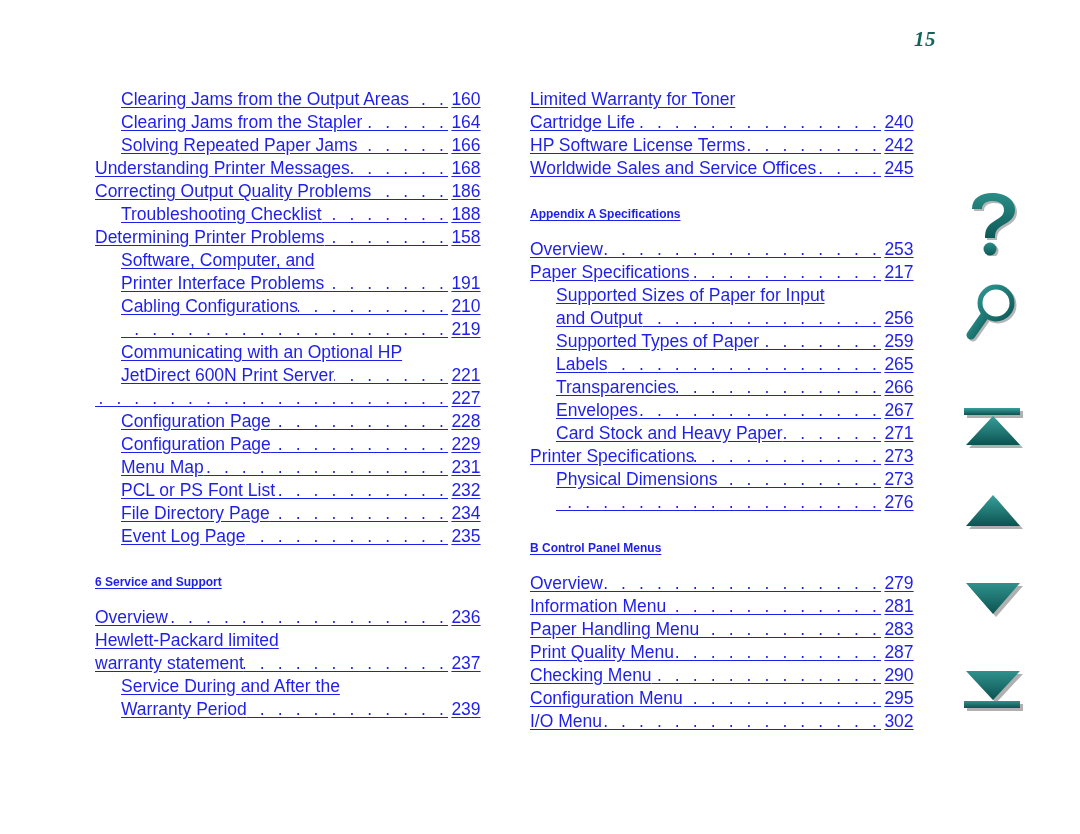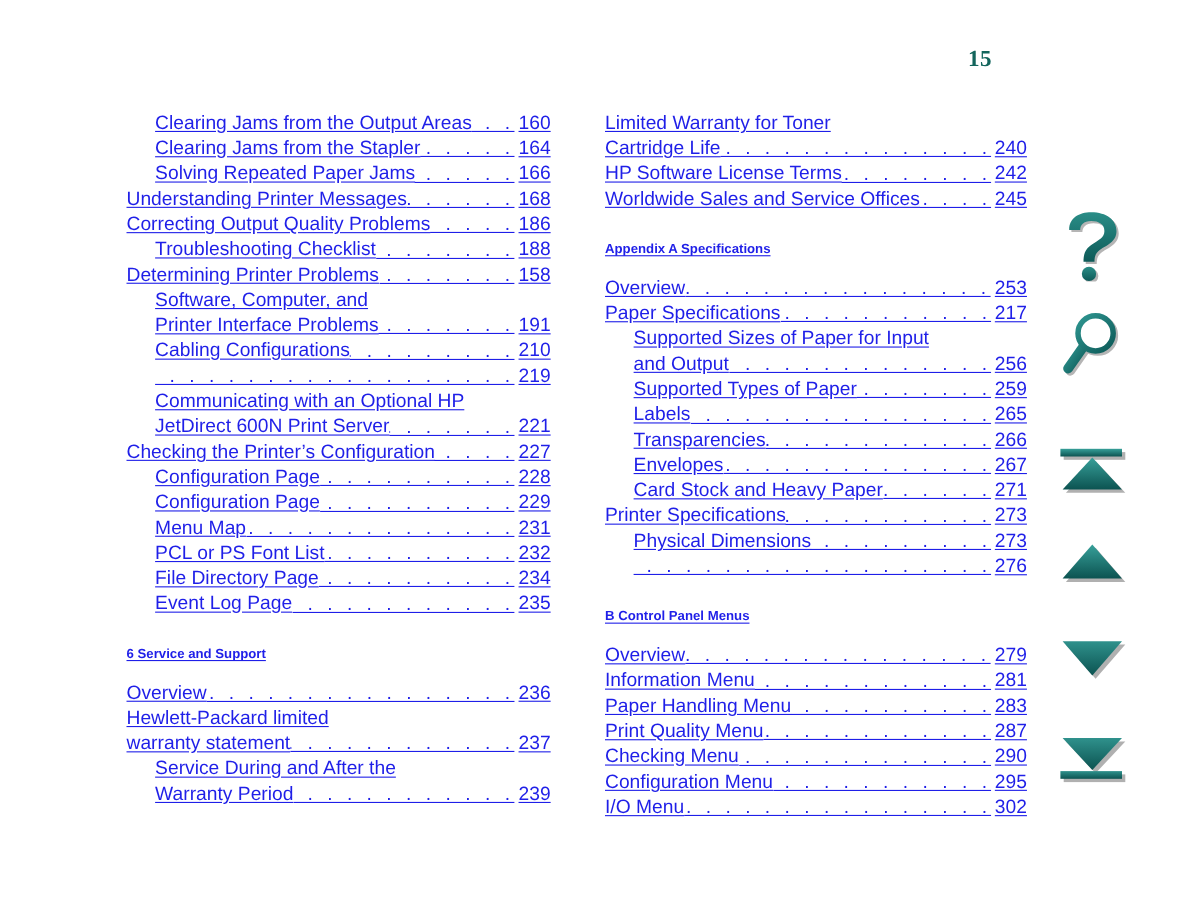--- a/index.html
+++ b/index.html
@@ -11,36 +11,36 @@
     width: 1080px;
     height: 834px;
     position: relative;
     overflow: hidden;
     font-family: "Liberation Sans", sans-serif;
   }
 
   
   #page-number {
     position: absolute;
-    top: 41px;
+    top: 27px;
     left: 880px;
     width: 90px;
-    text-align: left;
+    text-align: center;
     font-family: "Liberation Serif", serif;
     font-weight: bold;
+    font-style: italic;
     font-size: 21px;
     color: #13655c;
     letter-spacing: 0.5px;
   }
 
   
   .toc-column {
     position: absolute;
-    top: 100px;
-    margin-left: 20px;
+    top: 88px;
   }
   #column-left  { left: 95px;  width: 386px; }
   #column-right { left: 530px; width: 384px; }
 
   
   .toc-entry {
     display: flex;
     align-items: baseline;
     height: 23px;
     color: #1f1fe8;
@@ -172,21 +172,20 @@
     </div>
     <div class="toc-entry indent-1 cont">
       <span class="title">Communicating with an Optional HP</span>
     </div>
     <div class="toc-entry indent-1">
       <span class="title">JetDirect 600N Print Server</span>
       <span class="leader">. . . . . . . . . . . . . . . . . . . . . . . . . . . . . . . . . . . . . .</span>
       <span class="pageno">221</span>
     </div>
     <div class="toc-entry indent-0">
-      <span class="title">Checking the Printer’s Configuration</span>
       <span class="leader">. . . . . . . . . . . . . . . . . . . . . . . . . . . . . . . . . . . . . .</span>
       <span class="pageno">227</span>
     </div>
     <div class="toc-entry indent-1">
       <span class="title">Configuration Page</span>
       <span class="leader">. . . . . . . . . . . . . . . . . . . . . . . . . . . . . . . . . . . . . .</span>
       <span class="pageno">228</span>
     </div>
     <div class="toc-entry indent-1">
       <span class="title">Configuration Page</span>

